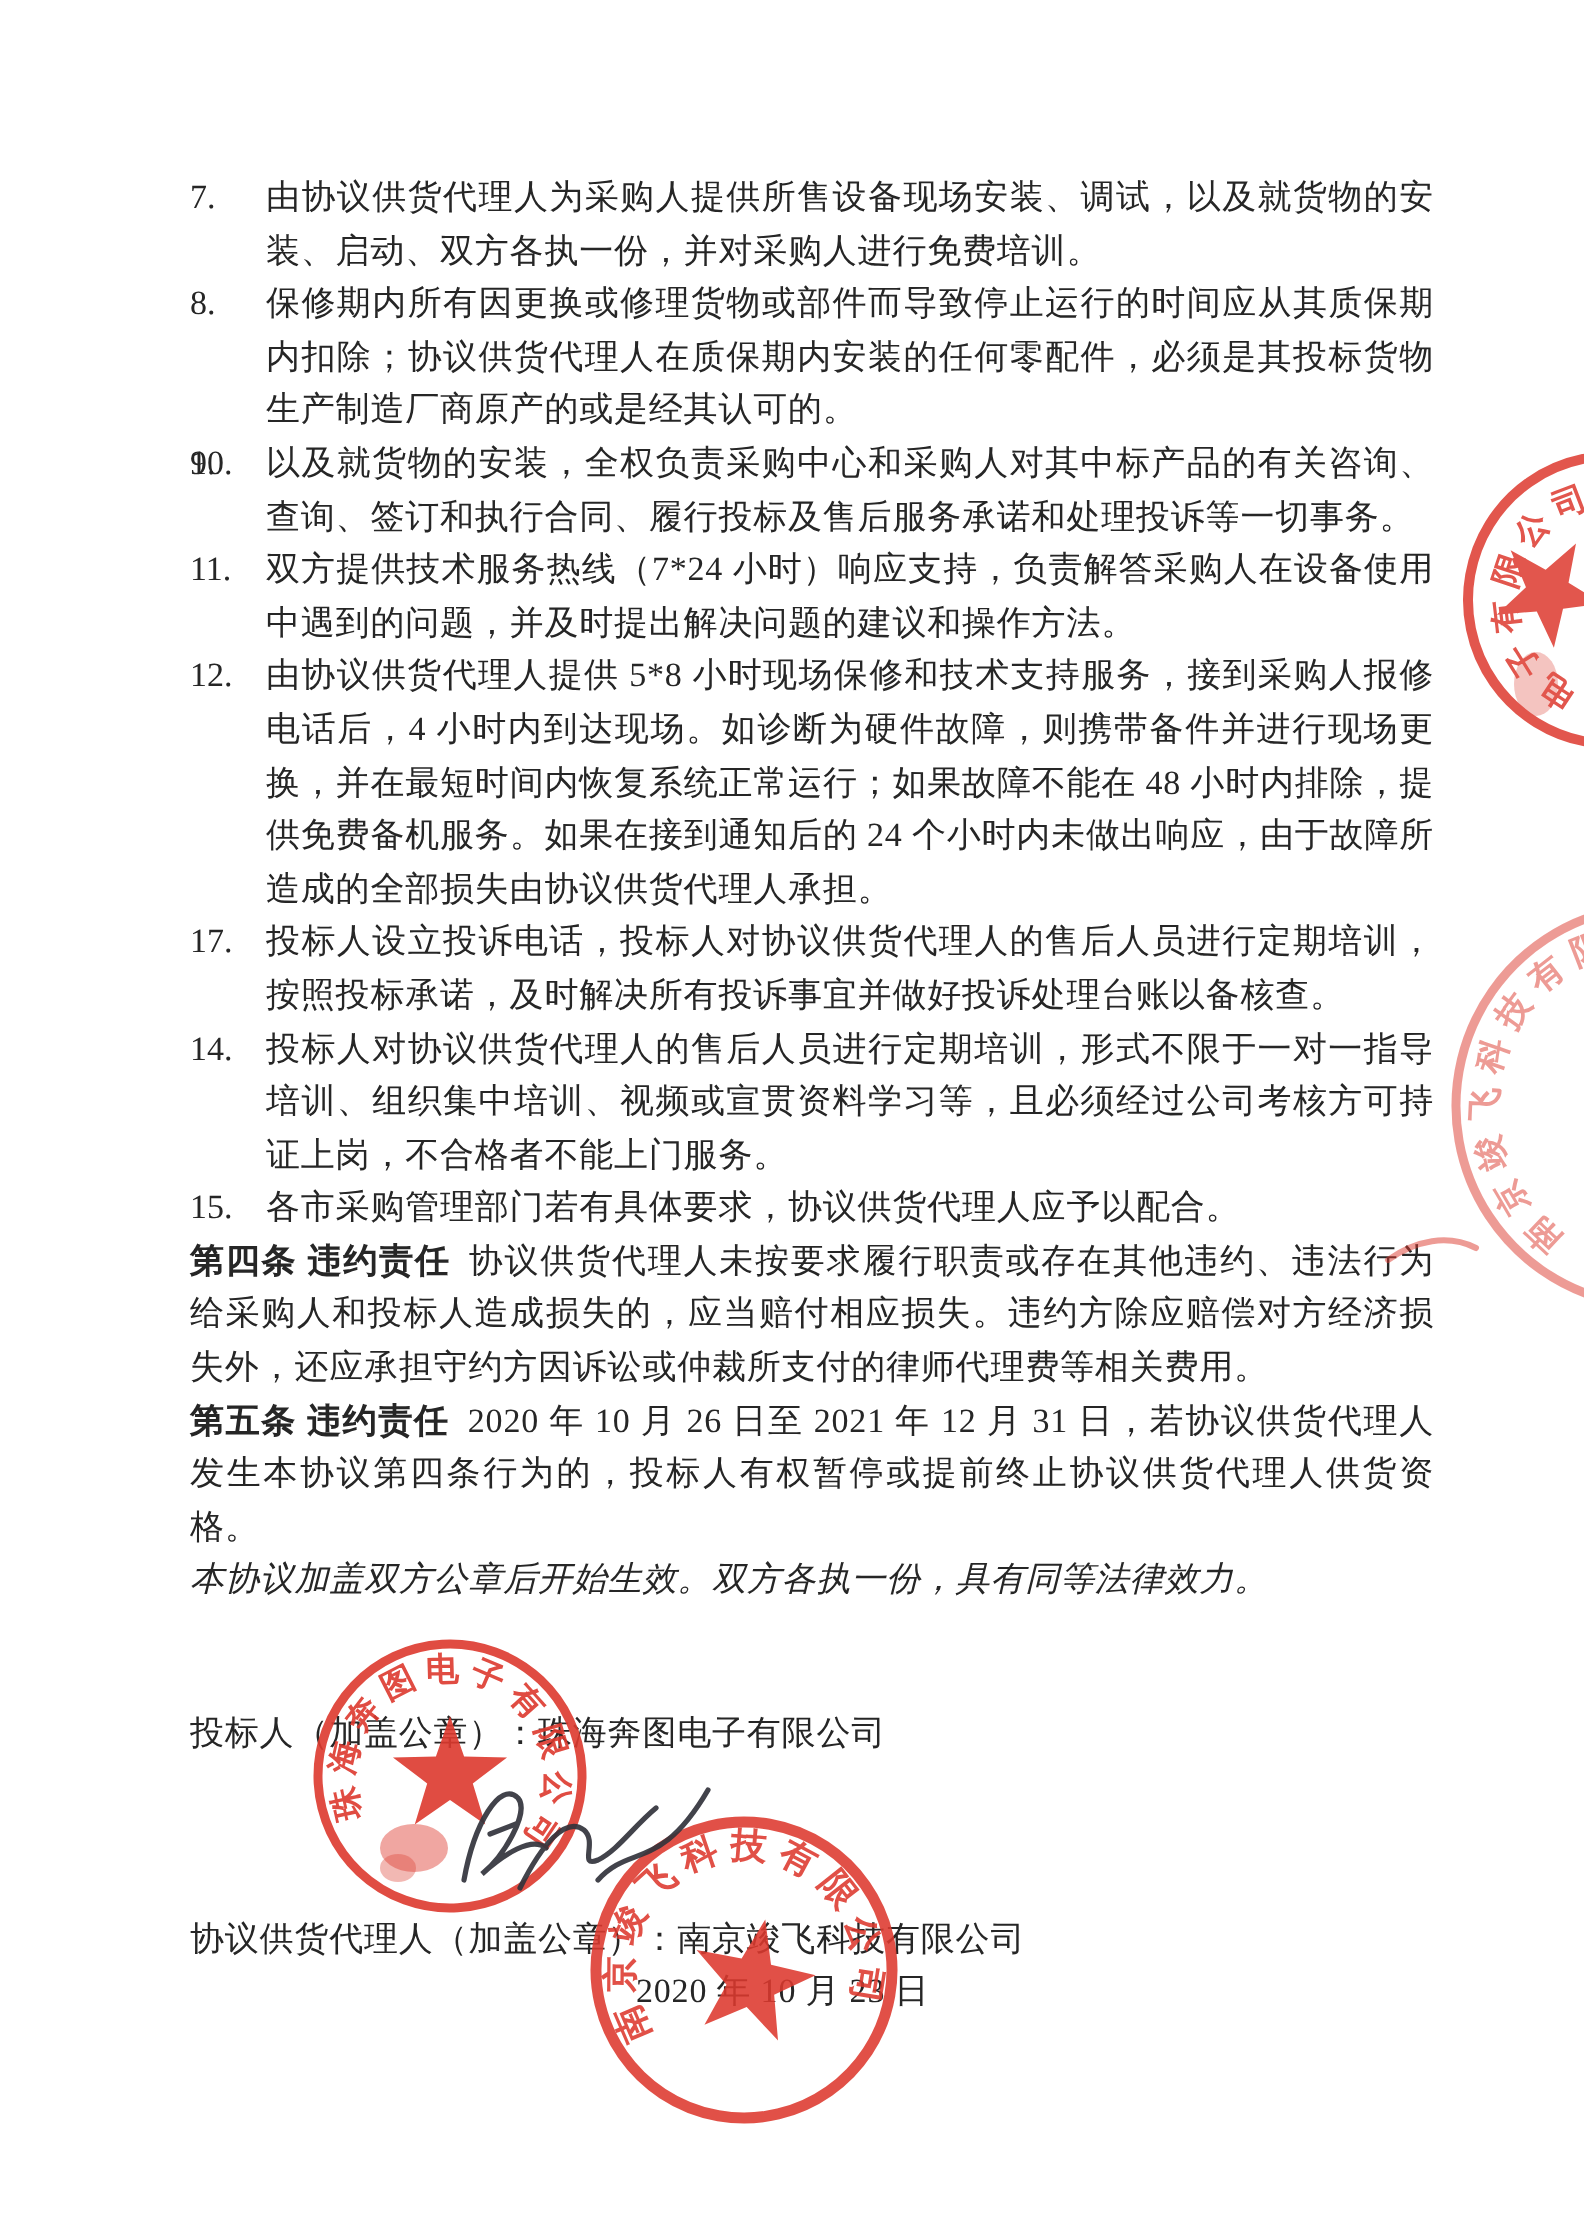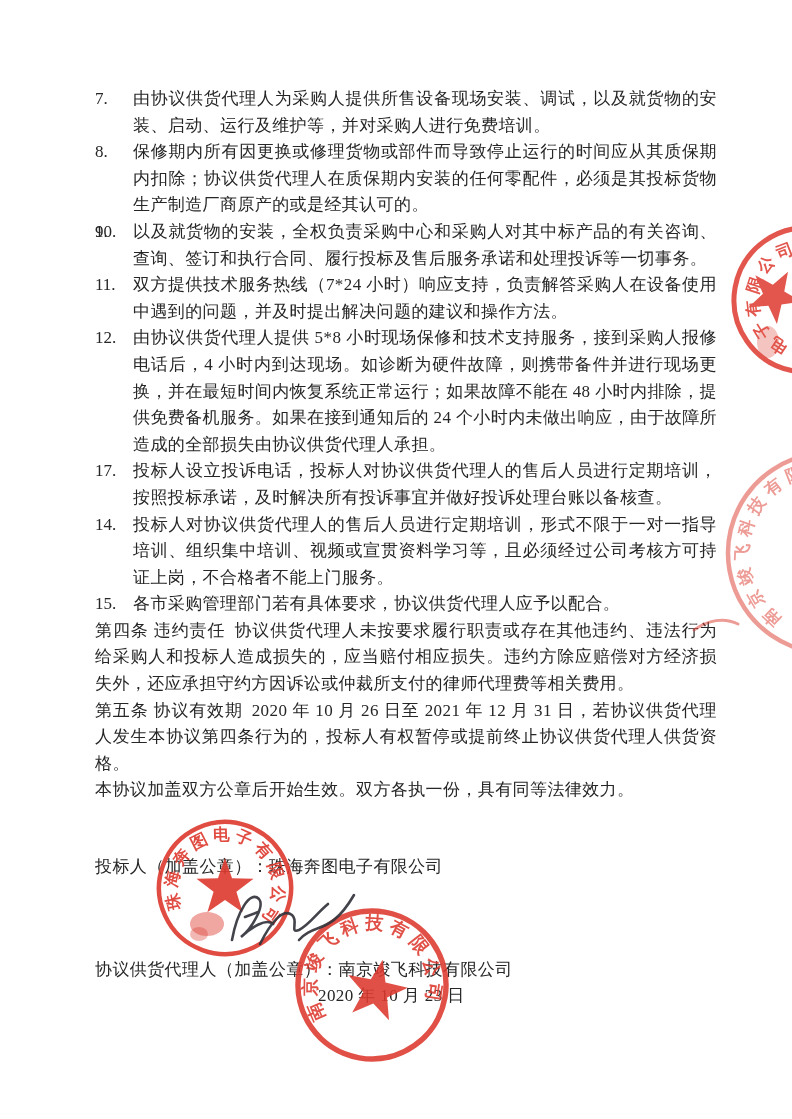--- a/index.html
+++ b/index.html
@@ -17,42 +17,42 @@
     left:95px;top:86px;
     width:622px;
     font-size:17px;
     line-height:26.6px;
     letter-spacing:0.4px;
     text-align:justify;
   }
   .clause{position:relative;padding-left:38px;margin:0;}
   .clause .num{position:absolute;left:0;top:0;width:34px;letter-spacing:0;}
   .article{margin:0;}
-  .article .heading{font-weight:normal;margin-right:9px;}
-  .closing{margin:0;}
+  .article .heading{font-weight:bold;margin-right:9px;}
+  .closing{margin:0;font-style:italic;}
   .sig-line{margin:0;}
   .sig-bidder{margin-top:50px;}
   .sig-agent{margin-top:76px;}
   .sig-date{margin:0 0 0 223px;}
   .overlay{
     position:absolute;left:0;top:0;width:792px;height:1119px;
     pointer-events:none;
   }
   .seal-text{font-family:"DejaVu Serif","Liberation Serif",serif;font-weight:bold;}
 </style>
 </head>
 <body>
 
 <div class="page">
 
   <div class="content">
 
     <p class="clause">
       <span class="num">7.</span>
-      <span>由协议供货代理人为采购人提供所售设备现场安装、调试，以及就货物的安装、启动、运行及维护等，并对采购人进行免费培训。</span>
+      <span>由协议供货代理人为采购人提供所售设备现场安装、调试，以及就货物的安装、启动、双方各执一份，并对采购人进行免费培训。</span>
     </p>
     <p class="clause">
       <span class="num">8.</span>
       <span>保修期内所有因更换或修理货物或部件而导致停止运行的时间应从其质保期内扣除；协议供货代理人在质保期内安装的任何零配件，必须是其投标货物生产制造厂商原产的或是经其认可的。</span>
     </p>
     <p class="clause">
       <span class="num">9.</span>
     </p>
     <p class="clause">
       <span class="num">10.</span>
@@ -76,21 +76,21 @@
     </p>
     <p class="clause">
       <span class="num">15.</span>
       <span>各市采购管理部门若有具体要求，协议供货代理人应予以配合。</span>
     </p>
 
     <p class="article">
       <span class="heading">第四条 违约责任</span><span>协议供货代理人未按要求履行职责或存在其他违约、违法行为给采购人和投标人造成损失的，应当赔付相应损失。违约方除应赔偿对方经济损失外，还应承担守约方因诉讼或仲裁所支付的律师代理费等相关费用。</span>
     </p>
     <p class="article">
-      <span class="heading">第五条 协议有效期</span><span>2020 年 10 月 26 日至 2021 年 12 月 31 日，若协议供货代理人发生本协议第四条行为的，投标人有权暂停或提前终止协议供货代理人供货资格。</span>
+      <span class="heading">第五条 违约责任</span><span>2020 年 10 月 26 日至 2021 年 12 月 31 日，若协议供货代理人发生本协议第四条行为的，投标人有权暂停或提前终止协议供货代理人供货资格。</span>
     </p>
 
     <p class="closing">本协议加盖双方公章后开始生效。双方各执一份，具有同等法律效力。</p>
 
     <p class="sig-line sig-bidder">投标人（加盖公章）：珠海奔图电子有限公司</p>
     <p class="sig-line sig-agent">协议供货代理人（加盖公章）：南京竣飞科技有限公司</p>
     <p class="sig-line sig-date">2020 年 10 月 23 日</p>
 
   </div>
 

